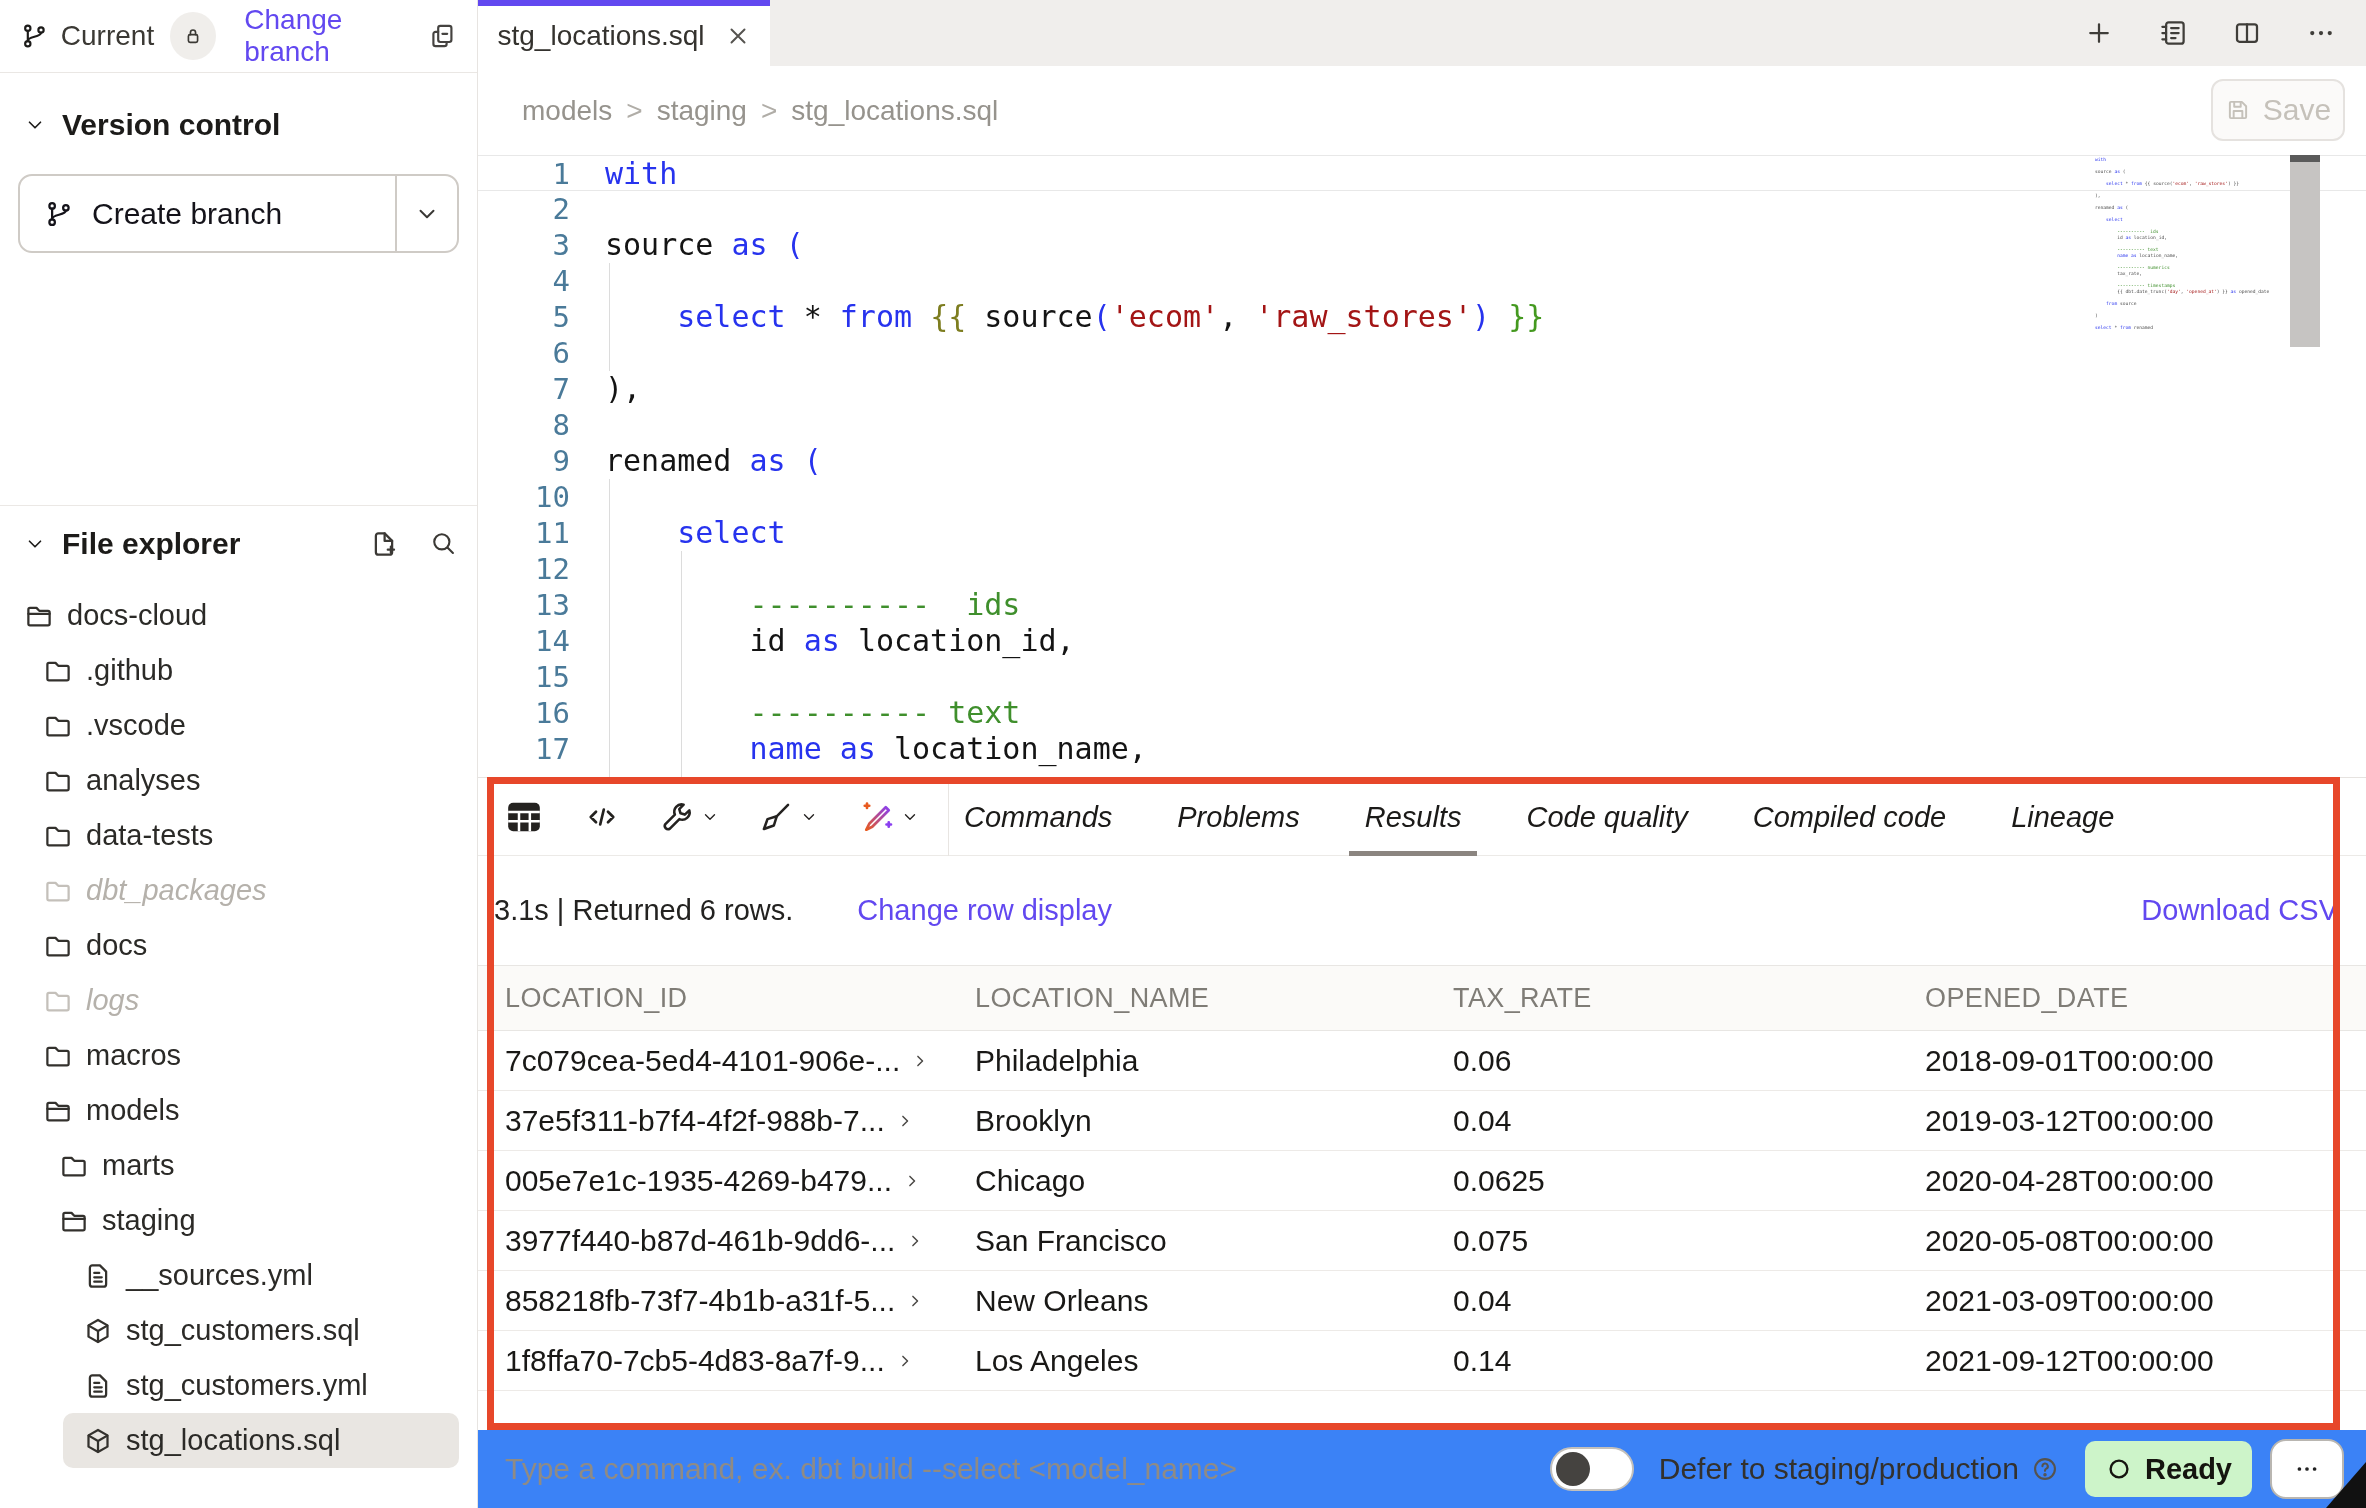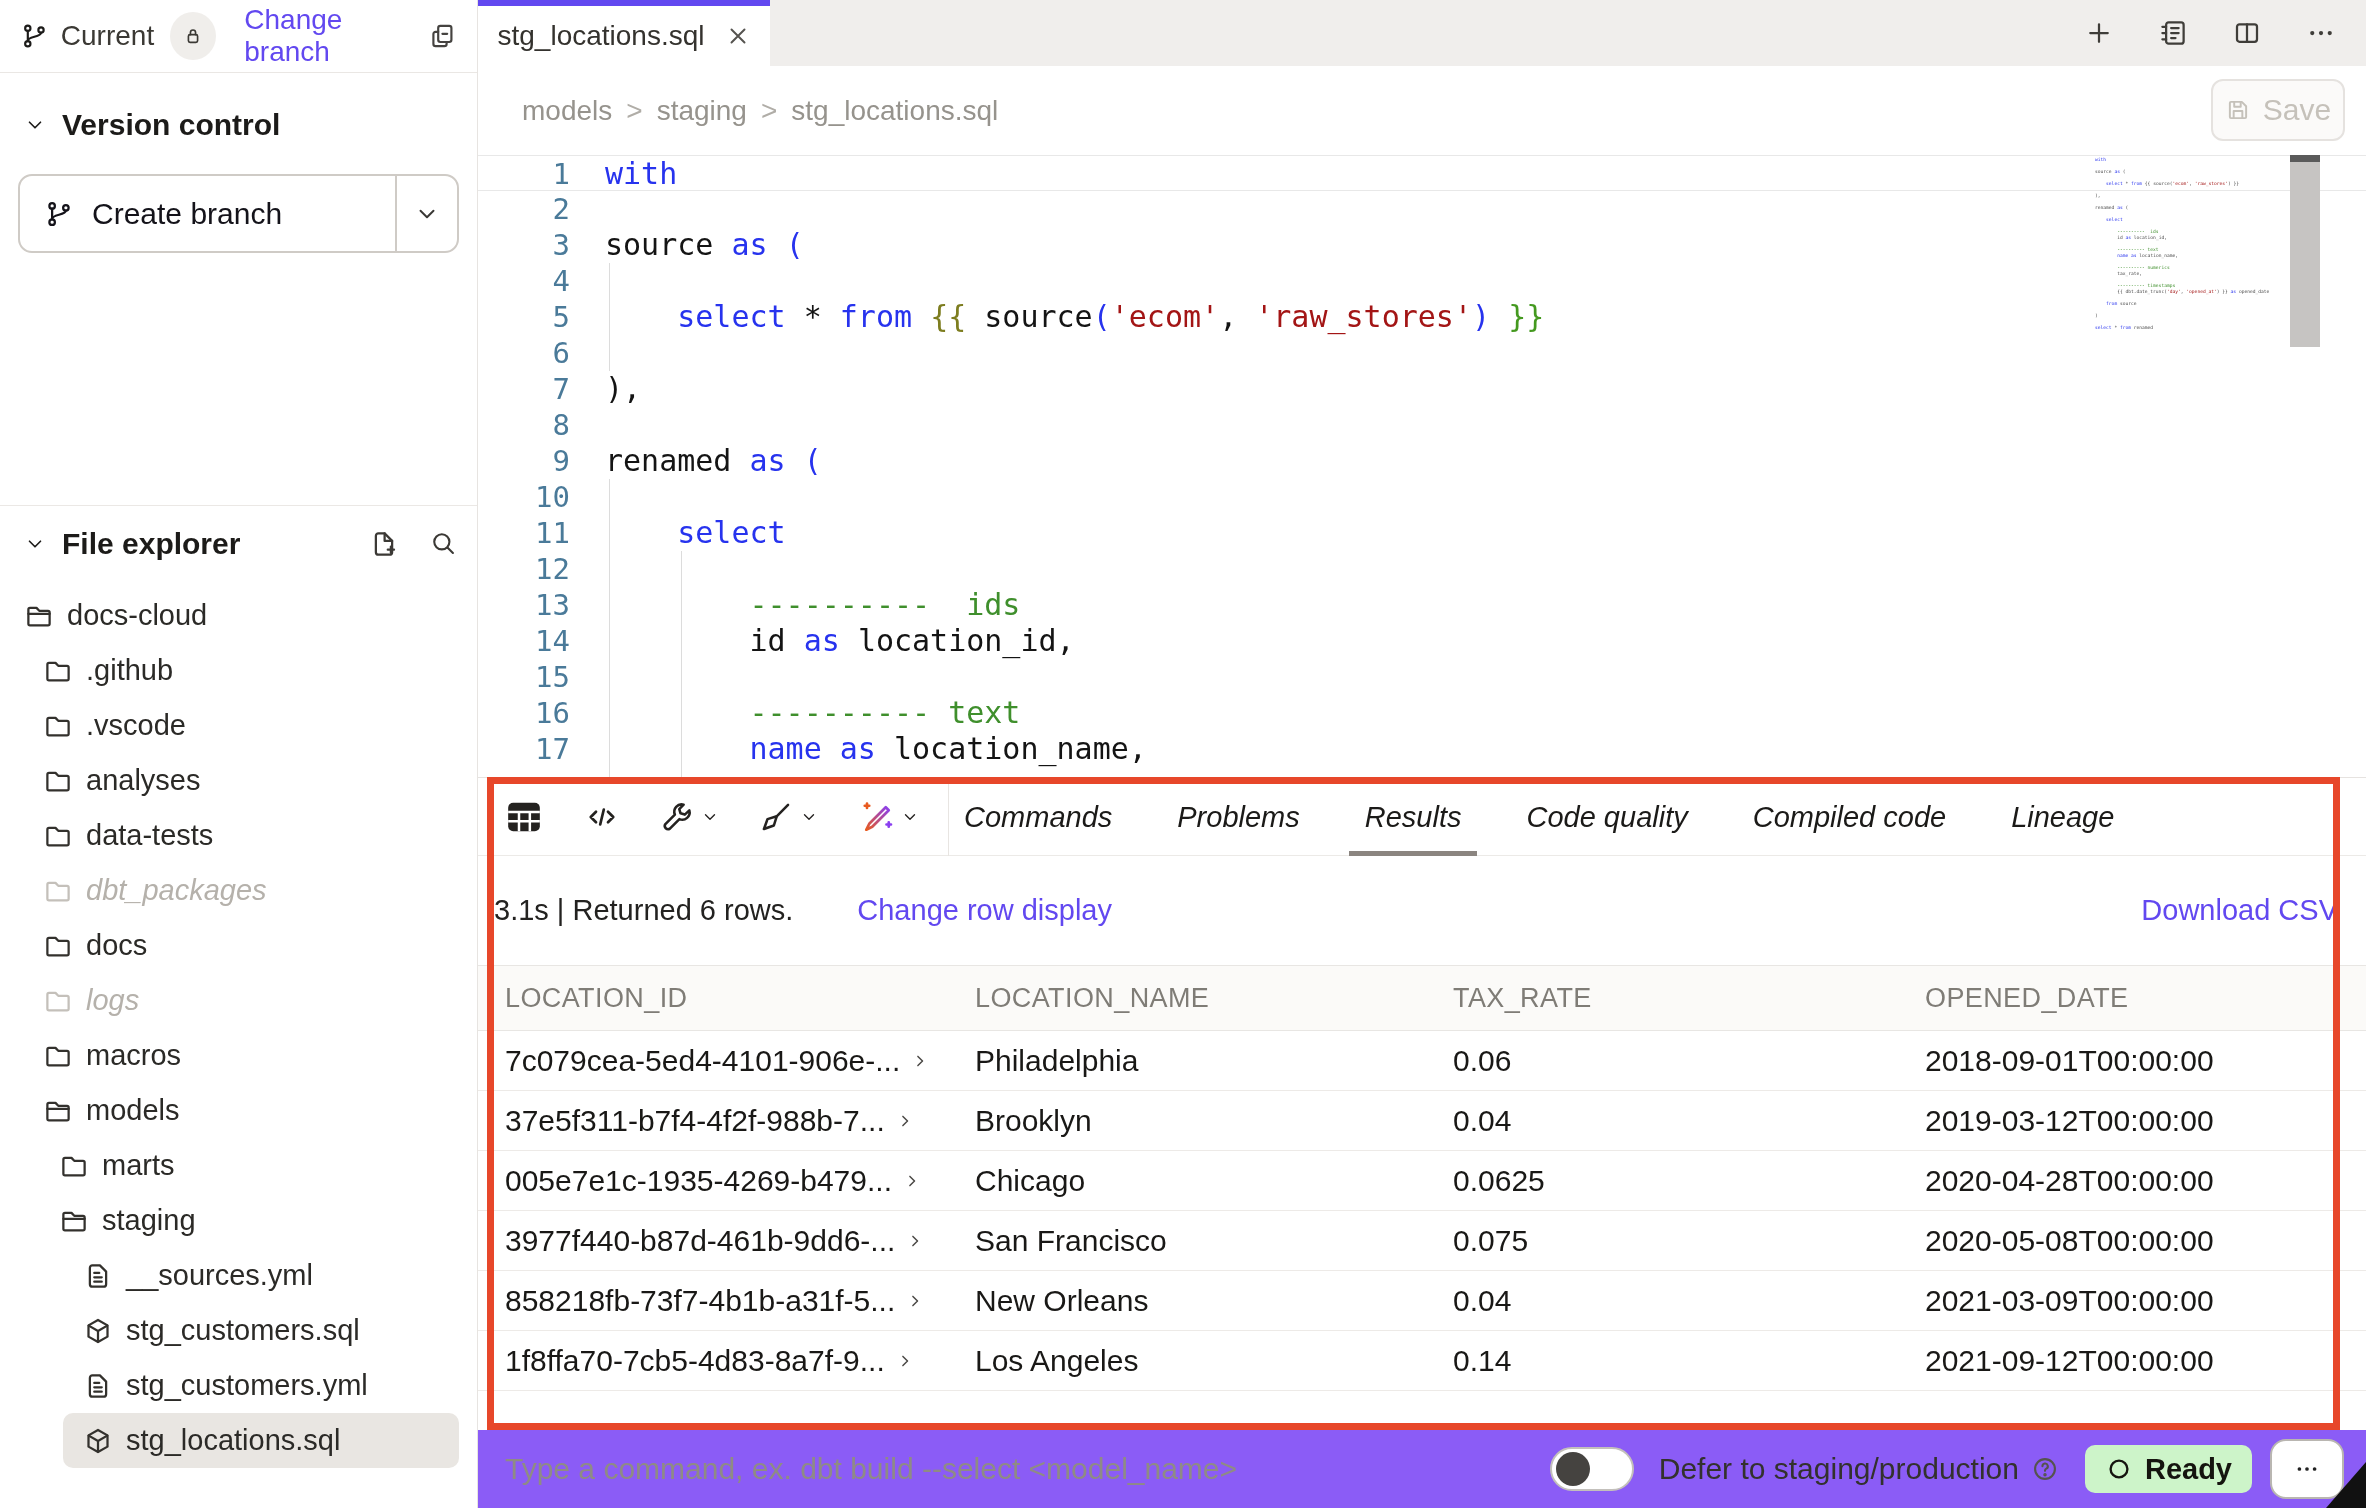--- a/index.html
+++ b/index.html
@@ -78,28 +78,28 @@
   .rowdisp-link { margin-left:64px; font-size:29px; font-weight:500; color:var(--accent,#6248f0); cursor:pointer; }
   .csv-link { margin-left:auto; margin-right:28px; font-size:29px; font-weight:500; color:var(--accent,#6248f0); cursor:pointer; }
   .rtable { width:100%; }
   .rrow { display:grid; grid-template-columns:470px 478px 472px 1fr; align-items:center; }
   .rhead { height:66px; background:#fbfaf8; border-top:1px solid #e8e6e3; border-bottom:1px solid #e8e6e3; font-size:27px; color:#7f7c76; letter-spacing:.4px; }
   .rbody-row { height:60px; font-size:30px; color:#191816; border-bottom:1px solid #edeae7; }
   .rcell { padding-left:27px; display:flex; align-items:center; gap:10px; overflow:hidden; white-space:nowrap; }
   .rcell .exp { color:#4a4845; display:flex; cursor:pointer; }
 
   
-  .statusbar { position:absolute; left:0; top:1430px; width:1888px; height:78px; background:#8b5cf6; display:flex; align-items:center; padding:0 22px 0 27px; }
+  .statusbar { position:absolute; left:0; top:1430px; width:1888px; height:78px; background:#3b82f6; display:flex; align-items:center; padding:0 22px 0 27px; }
   .cmd-input { flex:1; border:none; outline:none; font-family:"Liberation Sans", sans-serif; font-size:30px; color:#1b1a18; background:transparent; }
   .cmd-input::placeholder { color:#8f8b85; }
   .toggle { flex:none; width:84px; height:44px; border:2px solid #c3c0bb; border-radius:22px; background:#fff; position:relative; cursor:pointer; }
   .toggle .knob { position:absolute; left:4px; top:3px; width:34px; height:34px; border-radius:50%; background:#454340; }
   .defer-label { margin-left:25px; font-size:30px; color:#33312d; }
   .qmark { margin-left:12px; color:#55534e; display:flex; }
-  .ready-badge { margin-left:26px; height:48px; border-radius:10px; background:var(--ready-bg,#cdf4c9); display:flex; align-items:center; gap:12px; padding:0 20px; color:#15140f; }
+  .ready-badge { margin-left:26px; height:56px; border-radius:10px; background:var(--ready-bg,#cdf4c9); display:flex; align-items:center; gap:12px; padding:0 20px; color:#15140f; }
   .ready-badge .t { font-size:29px; font-weight:700; }
   .dots-btn { margin-left:18px; width:74px; height:60px; border:2px solid #b9b6b1; border-radius:16px; background:#fff; display:flex; align-items:center; justify-content:center; color:#222; cursor:pointer; }
 
   
   .red-box { position:absolute; left:487px; top:777px; width:1853px; height:653px; border:7px solid var(--annotation-red,#e7472a); z-index:40; pointer-events:none; }
   .corner { position:absolute; right:0; bottom:0; width:40px; height:46px; background:#111; clip-path:polygon(100% 0,100% 100%,0 100%); }
 
   .ic { display:inline-flex; width:30px; height:30px; }
   .ic svg { width:100%; height:100%; }
   .ic-22 { width:22px; height:22px; } .ic-26 { width:26px; height:26px; }

